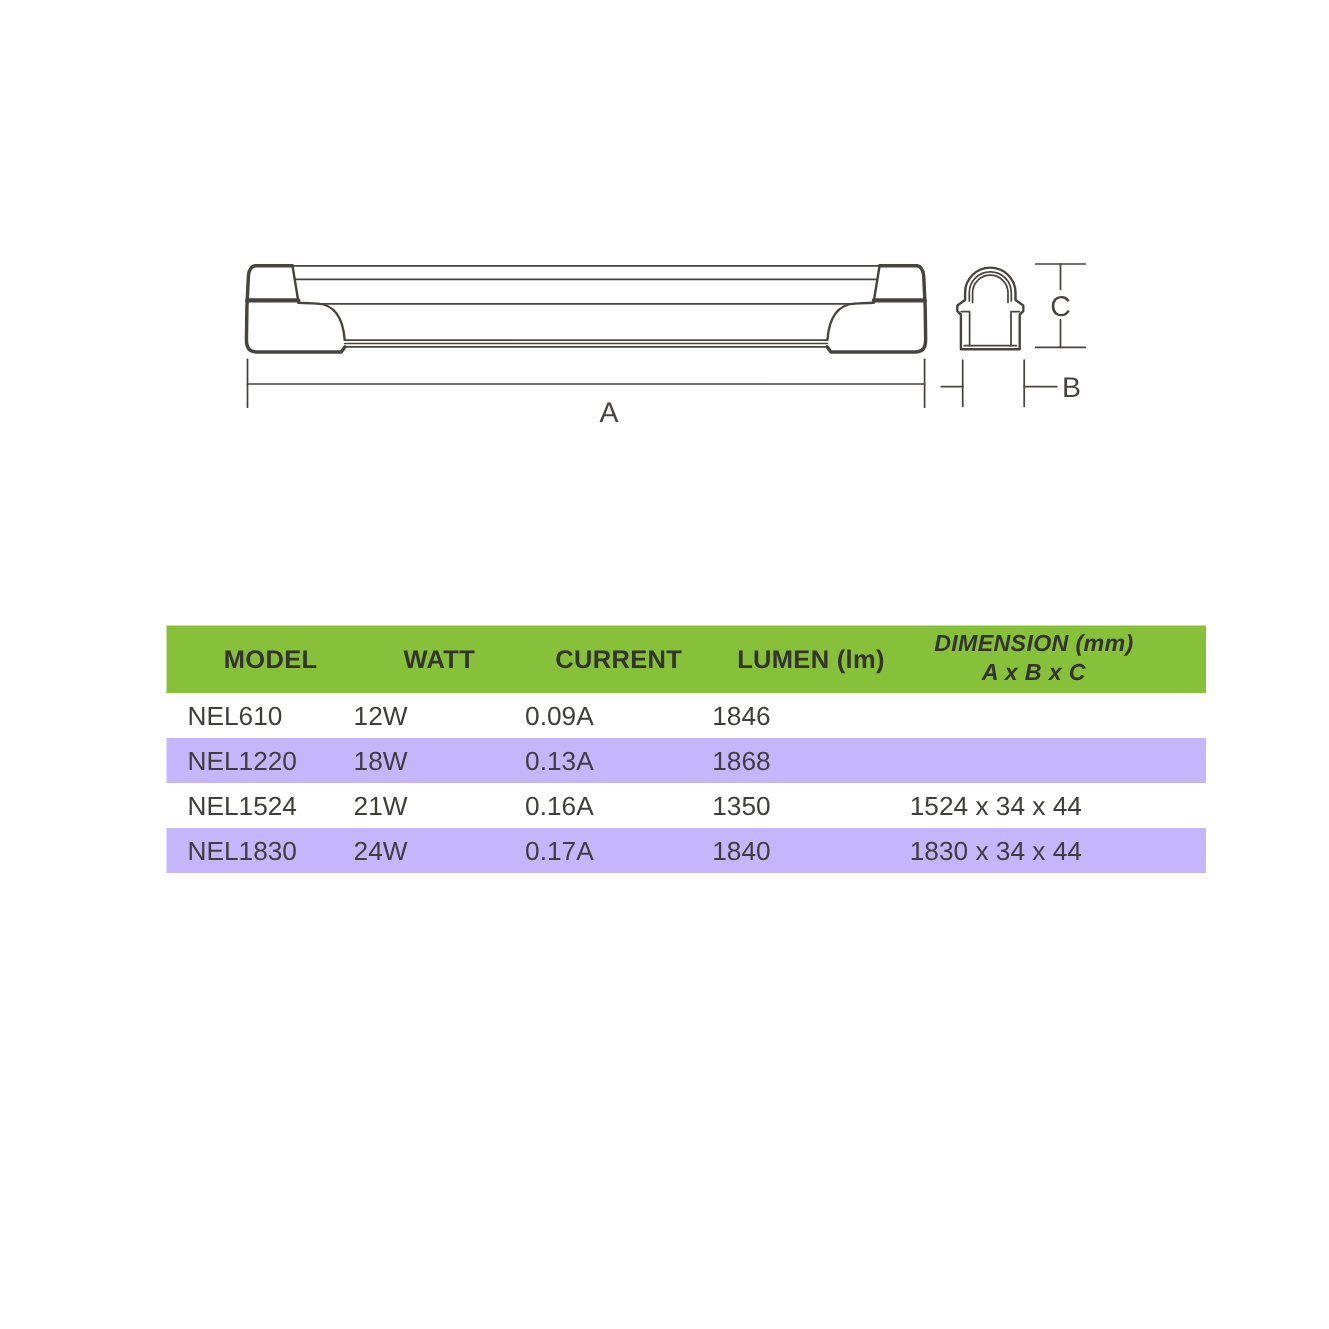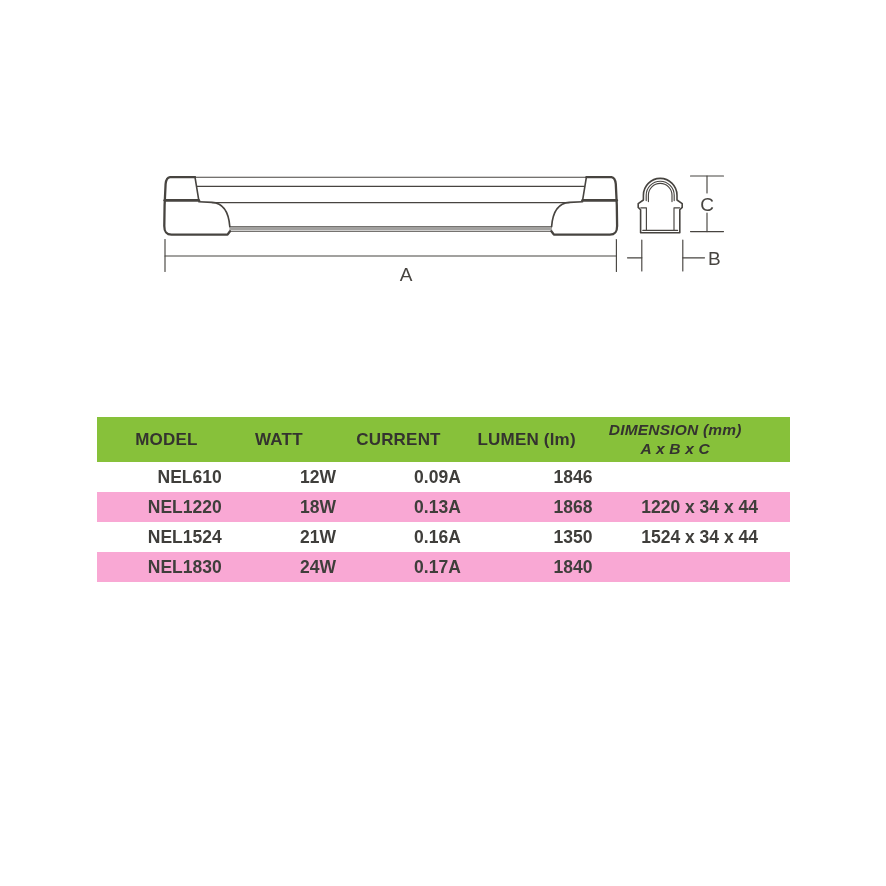--- a/index.html
+++ b/index.html
@@ -12,40 +12,40 @@
   }
   .drawing-svg{position:absolute;left:0;top:0;}
   .drawing-svg path,.drawing-svg line{stroke:#474440;fill:none;stroke-linecap:round;stroke-linejoin:round;}
   .drawing-svg text{fill:#474440;font-family:"Liberation Sans",sans-serif;font-size:19px;}
   .w-thin{stroke-width:1.15px;}
   .w-med{stroke-width:1.6px;}
   .w-thick{stroke-width:2.3px;}
   .w-heavy{stroke-width:2.8px;}
 
   .spec-table{
-    position:absolute;left:97px;top:417px;width:693px;
+    position:absolute;left:111px;top:417px;width:693px;
   }
   .thead{
     display:grid;grid-template-columns:18% 16.5% 18% 19% 28.5%;
     height:45px;align-items:center;
     background:#87c13a;
   }
   .th{
     text-align:center;font-weight:bold;color:#34332f;
     font-size:17px;letter-spacing:0.2px;
   }
   .th-first{padding-left:14px;}
   .th-last{font-size:15.5px;line-height:1.2;padding-right:32px;font-style:italic;}
   .trow{
     display:grid;grid-template-columns:18% 16.5% 18% 19% 28.5%;
     height:30px;align-items:center;
     color:#3f3e3b;font-size:17.5px;
   }
-  .trow.alt{background:#f9a8d4;}
-  .cell{text-align:right;font-weight:bold;}
+  .trow.alt{background:#c4b5fd;}
+  .cell{text-align:left;}
   .cell-first{padding-left:14px;}
   .cell-last{padding-right:32px;}
 </style>
 </head>
 <body>
 
 <div class="stage">
 
   <svg class="drawing-svg" width="886" height="320" viewBox="0 0 886 320">
 
@@ -124,32 +124,32 @@
       <div class="cell">12W</div>
       <div class="cell">0.09A</div>
       <div class="cell">1846</div>
     </div>
 
     <div class="trow alt">
       <div class="cell cell-first">NEL1220</div>
       <div class="cell">18W</div>
       <div class="cell">0.13A</div>
       <div class="cell">1868</div>
-      <div class="cell cell-last">1220 x 34 x 44</div>
     </div>
 
     <div class="trow">
       <div class="cell cell-first">NEL1524</div>
       <div class="cell">21W</div>
       <div class="cell">0.16A</div>
       <div class="cell">1350</div>
       <div class="cell cell-last">1524 x 34 x 44</div>
     </div>
 
     <div class="trow alt">
       <div class="cell cell-first">NEL1830</div>
       <div class="cell">24W</div>
       <div class="cell">0.17A</div>
       <div class="cell">1840</div>
+      <div class="cell cell-last">1830 x 34 x 44</div>
     </div>
 
   </div>
 </div>
 
 </body></html>

